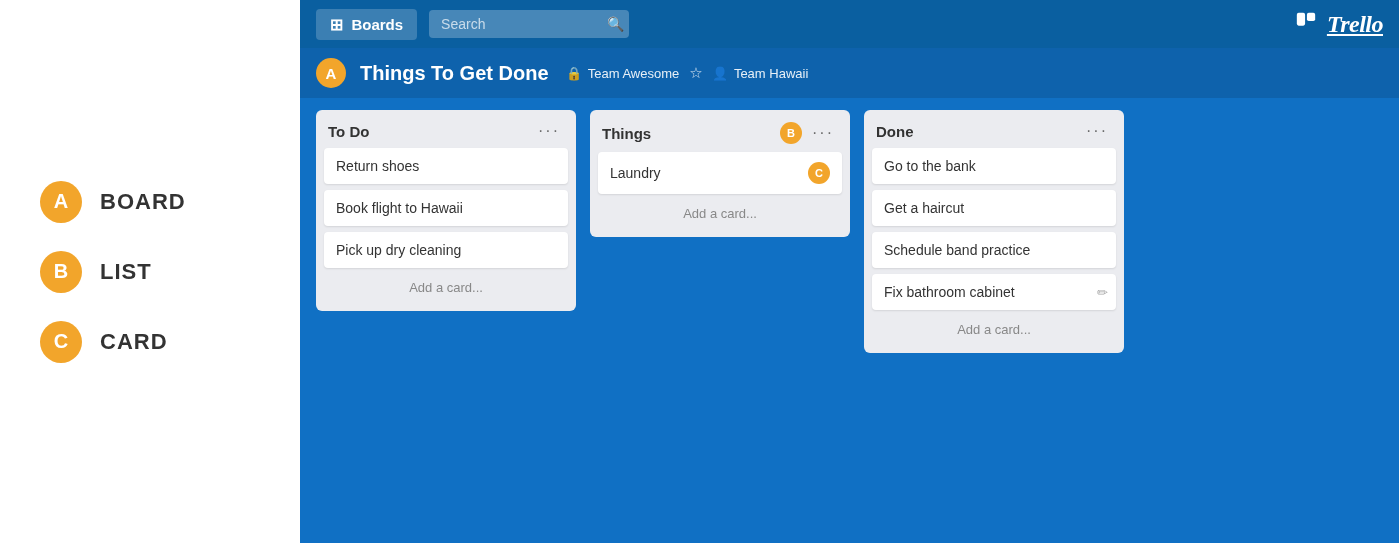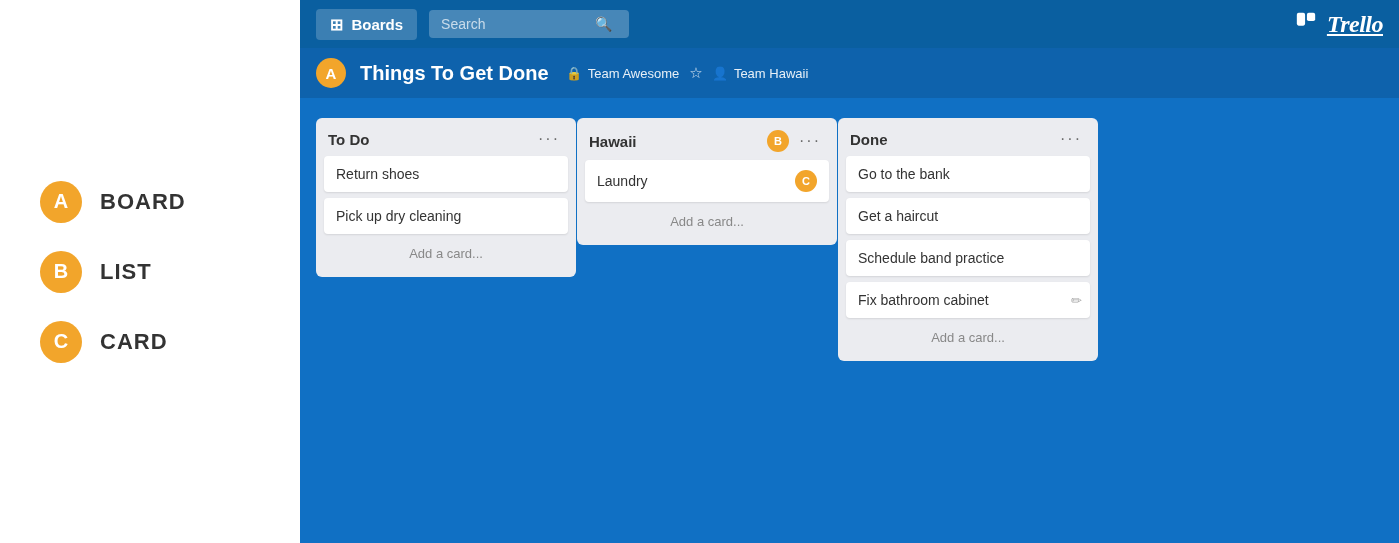--- a/index.html
+++ b/index.html
@@ -77,21 +77,21 @@
     .search-bar {
       background: rgba(255,255,255,0.25);
       border: none;
       border-radius: 4px;
       padding: 6px 12px;
       width: 200px;
       color: #fff;
       font-size: 14px;
       display: flex;
       align-items: center;
-      gap: 4px;
+      gap: 16px;
     }
     .search-input {
       background: transparent;
       border: none;
       outline: none;
       color: #fff;
       font-size: 14px;
       width: 150px;
     }
     .search-input::placeholder { color: rgba(255,255,255,0.7); }
@@ -151,22 +151,22 @@
       color: rgba(255,255,255,0.9);
       font-size: 13px;
     }
     .star-icon { font-size: 15px; color: rgba(255,255,255,0.8); cursor: pointer; }
 
     
     .lists-area {
       flex: 1;
       display: flex;
       align-items: flex-start;
-      padding: 20px 16px;
-      gap: 1px;
+      padding: 12px 16px;
+      gap: 14px;
       overflow-x: auto;
     }
 
     
     .list {
       background: #ebecf0;
       border-radius: 6px;
       width: 260px;
       min-width: 260px;
       padding: 8px 8px 10px;
@@ -309,28 +309,31 @@
 
     <div class="list">
       <div class="list-header">
         <span class="list-title">To Do</span>
         <button class="list-menu-btn">···</button>
       </div>
       <div class="card">
         <span>Return shoes</span>
       </div>
       <div class="card">
+        <span>Book flight to Hawaii</span>
+      </div>
+      <div class="card">
         <span>Pick up dry cleaning</span>
       </div>
       <button class="add-card-btn">Add a card...</button>
     </div>
 
     <div class="list">
       <div class="list-header">
-        <span class="list-title">Hawaii</span>
+        <span class="list-title">Things</span>
         <div class="list-badge">B</div>
         <button class="list-menu-btn">···</button>
       </div>
       <div class="card card-with-badge">
         <span>Laundry</span>
         <div style="width:22px;height:22px;border-radius:50%;background:#F2A52B;color:#fff;font-size:11px;font-weight:900;display:flex;align-items:center;justify-content:center;">C</div>
       </div>
       <button class="add-card-btn">Add a card...</button>
     </div>
 

